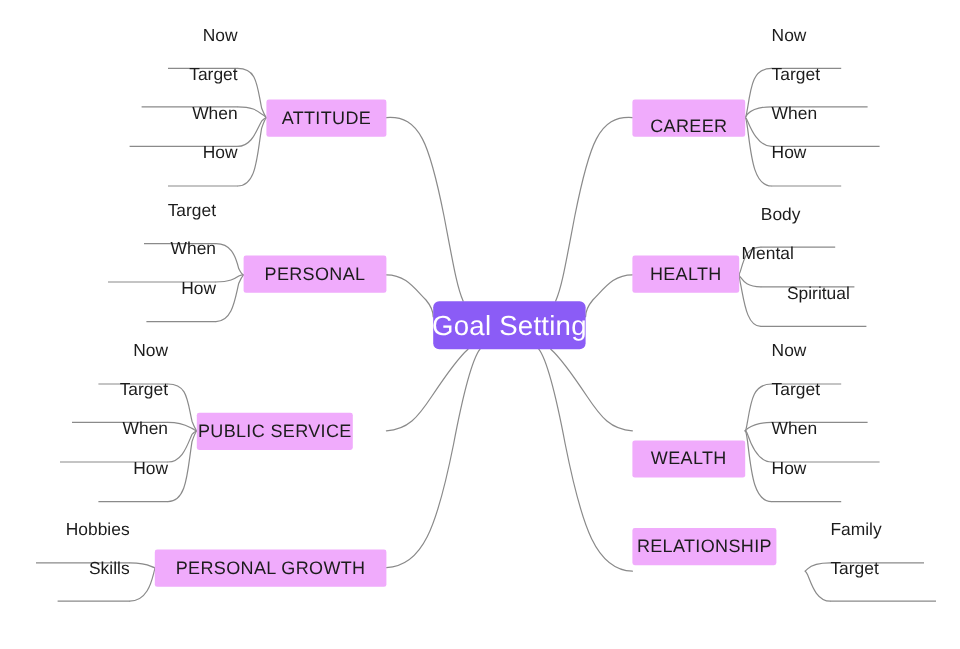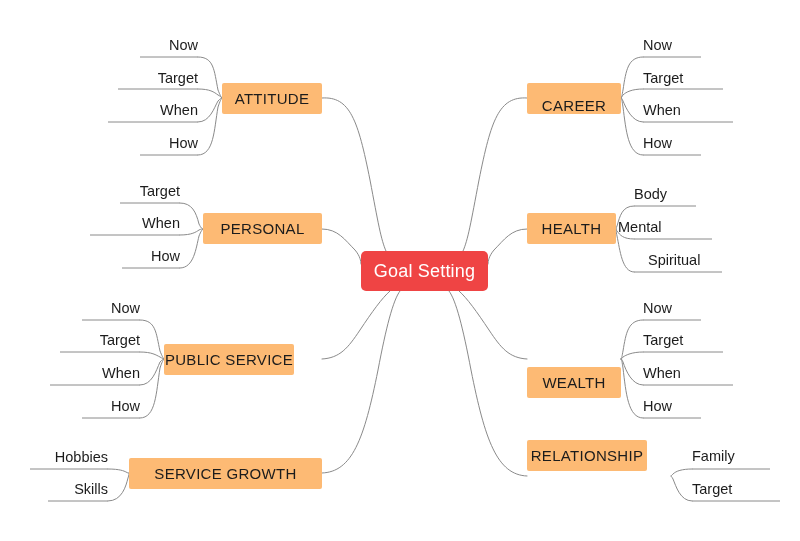--- a/index.html
+++ b/index.html
@@ -30,43 +30,43 @@
   }
   .node {
     position: absolute;
     box-sizing: border-box;
     display: flex;
     align-items: center;
     justify-content: center;
     white-space: nowrap;
   }
   .node-root {
-    background: #ef4444;
+    background: #8b5cf6;
     color: #ffffff;
     border-radius: 5px;
-    font-size: 18px;
+    font-size: 23px;
     letter-spacing: 0.2px;
   }
   .node-branch {
-    background: #fdba74;
+    background: #f0abfc;
     color: #1c1c1c;
     border-radius: 2px;
     font-size: 15px;
     letter-spacing: 0.3px;
   }
   .leaf {
     position: absolute;
     box-sizing: border-box;
     font-size: 14.5px;
     color: #1c1c1c;
     white-space: nowrap;
     display: flex;
     align-items: flex-end;
     line-height: 1.1;
-    padding-bottom: 2px;
+    padding-bottom: 17px;
   }
   .leaf.right-side {
     justify-content: flex-start;
   }
   .leaf.left-side {
     justify-content: flex-end;
   }
 </style>
 </head>
 <body>
@@ -173,21 +173,21 @@
     <div class="leaf left-side" style="left: 50px; top: 331px; width: 90px; height: 20px;">
       <span>Target</span>
     </div>
     <div class="leaf left-side" style="left: 50px; top: 364px; width: 90px; height: 20px;">
       <span>When</span>
     </div>
     <div class="leaf left-side" style="left: 60px; top: 397px; width: 80px; height: 20px;">
       <span>How</span>
     </div>
     <div class="node node-branch" style="left: 129px; top: 458px; width: 193px; height: 31px;">
-      <span>SERVICE GROWTH</span>
+      <span>PERSONAL GROWTH</span>
     </div>
     <div class="leaf left-side" style="left: 20px; top: 448px; width: 88px; height: 20px;">
       <span>Hobbies</span>
     </div>
     <div class="leaf left-side" style="left: 28px; top: 480px; width: 80px; height: 20px;">
       <span>Skills</span>
     </div>
     <div class="node node-branch" style="left: 527px; top: 83px; width: 94px; height: 31px; align-items: flex-end;">
       <span>CAREER</span>
     </div>
@@ -205,40 +205,40 @@
     </div>
     <div class="node node-branch" style="left: 527px; top: 213px; width: 89px; height: 31px;">
       <span>HEALTH</span>
     </div>
     <div class="leaf right-side" style="left: 634px; top: 185px; width: 80px; height: 20px;">
       <span>Body</span>
     </div>
     <div class="leaf right-side" style="left: 618px; top: 218px; width: 88px; height: 20px;">
       <span>Mental</span>
     </div>
-    <div class="leaf right-side" style="left: 648px; top: 251px; width: 96px; height: 20px;">
+    <div class="leaf right-side" style="left: 634px; top: 251px; width: 96px; height: 20px; justify-content: center;">
       <span>Spiritual</span>
     </div>
     <div class="node node-branch" style="left: 527px; top: 344px; width: 94px; height: 31px; margin-top: 23px;">
       <span>WEALTH</span>
     </div>
     <div class="leaf right-side" style="left: 643px; top: 299px; width: 80px; height: 20px;">
       <span>Now</span>
     </div>
     <div class="leaf right-side" style="left: 643px; top: 331px; width: 90px; height: 20px;">
       <span>Target</span>
     </div>
     <div class="leaf right-side" style="left: 643px; top: 364px; width: 90px; height: 20px;">
       <span>When</span>
     </div>
     <div class="leaf right-side" style="left: 643px; top: 397px; width: 80px; height: 20px;">
       <span>How</span>
     </div>
     <div class="node node-branch" style="left: 527px; top: 440px; width: 120px; height: 31px;">
       <span>RELATIONSHIP</span>
     </div>
-    <div class="leaf right-side" style="left: 692px; top: 448px; width: 82px; height: 20px; align-items: center;">
+    <div class="leaf right-side" style="left: 692px; top: 448px; width: 82px; height: 20px;">
       <span>Family</span>
     </div>
     <div class="leaf right-side" style="left: 692px; top: 480px; width: 88px; height: 20px;">
       <span>Target</span>
     </div>
   </div>
 
 </body></html>

